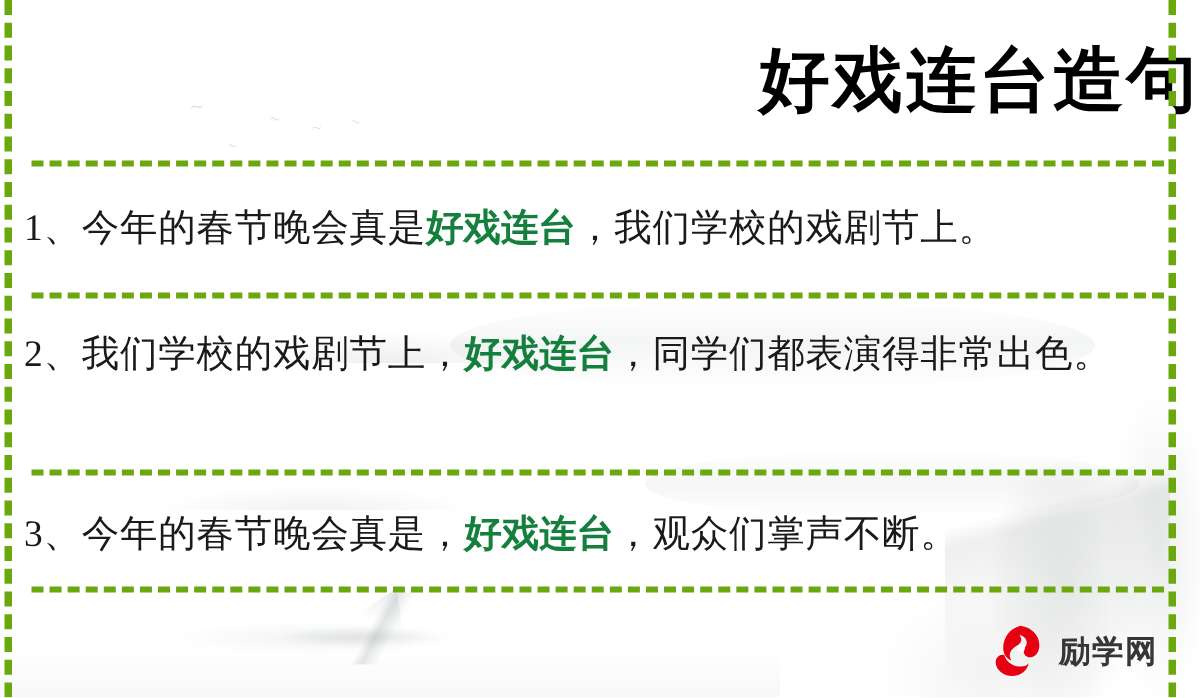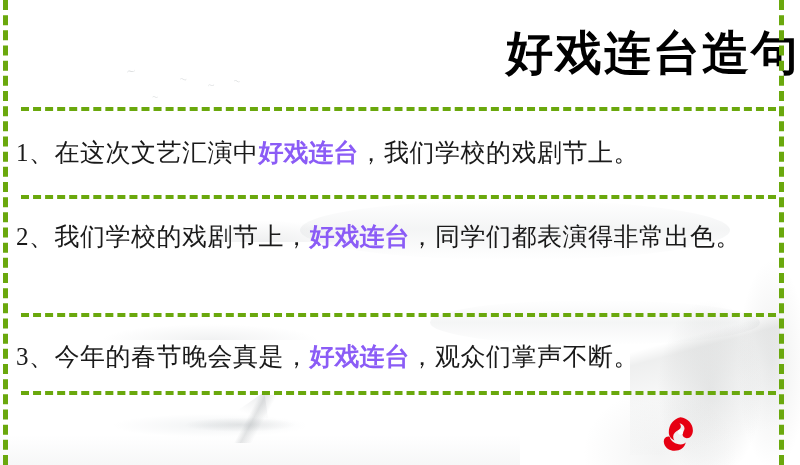--- a/index.html
+++ b/index.html
@@ -160,21 +160,21 @@
     left: 16px;
     width: 752px;
     font-family: "Liberation Serif", "DejaVu Serif", serif;
     font-size: 25px;
     line-height: 38px;
     color: #1a1a1a;
     letter-spacing: 0.5px;
     z-index: 2;
   }
   .sentence .hl {
-    color: #8b5cf6;
+    color: #15803d;
     font-weight: bold;
     letter-spacing: 0;
   }
 
   
   .brand {
     position: absolute;
     left: 660px;
     top: 414px;
     display: flex;
@@ -223,34 +223,35 @@
   <div class="frame-v right"></div>
 
   <div class="title">好戏连台造句</div>
 
   <div class="sep" style="top:107px;"></div>
   <div class="sep" style="top:195px;"></div>
   <div class="sep" style="top:313px;"></div>
   <div class="sep" style="top:391px;"></div>
 
   <div class="sentence" style="top:134px;">
-    <span>1、</span><span>在这次文艺汇演中</span><span class="hl">好戏连台</span><span>，我们学校的戏剧节上。</span>
+    <span>1、</span><span>今年的春节晚会真是</span><span class="hl">好戏连台</span><span>，我们学校的戏剧节上。</span>
   </div>
 
   <div class="sentence" style="top:218px;">
     <span>2、</span><span>我们学校的戏剧节上，</span><span class="hl">好戏连台</span><span>，同学们都表演得非常出色。</span>
   </div>
 
   <div class="sentence" style="top:338px;">
     <span>3、</span><span>今年的春节晚会真是，</span><span class="hl">好戏连台</span><span>，观众们掌声不断。</span>
   </div>
 
   <div class="brand">
     <div class="brand-mark">
       <svg width="40" height="40" viewBox="0 0 40 40" aria-hidden="true">
         <path d="M20.5 3.2c7.0 1.1 12.4 6.1 12.4 13.0 0 4.6-2.6 8.0-6.0 8.0-2.6 0-4.4-1.7-4.4-3.9 0-2.5 2.0-3.5 2.0-5.8 0-2.6-2.0-4.6-5.0-5.3 1.4 1.9 1.7 3.4 1.0 4.8-1.0 2.1-3.6 2.6-5.5 4.6-2.2 2.3-2.4 5.4-0.6 7.8-3.3-1.2-5.6-4.3-5.6-8.1C8.8 10.6 13.6 4.8 20.5 3.2z" fill="#e60012"></path>
         <path d="M9.6 22.8c1.4 4.6 5.8 7.6 11.0 7.6 2.5 0 4.3-0.9 5.2-2.2-0.9 5.0-5.6 8.5-11.2 8.5-5.0 0-9.0-2.8-10.4-6.8-1.0-2.9-0.2-5.6 1.9-6.8 1.2-0.7 2.6-0.7 3.5-0.3z" fill="#e60012"></path>
         <circle cx="20.6" cy="18.1" r="2.6" fill="#ffffff" opacity="0.92"></circle>
       </svg>
     </div>
+    <div class="brand-text">励学网</div>
   </div>
 
 </div>
 
 </body></html>

